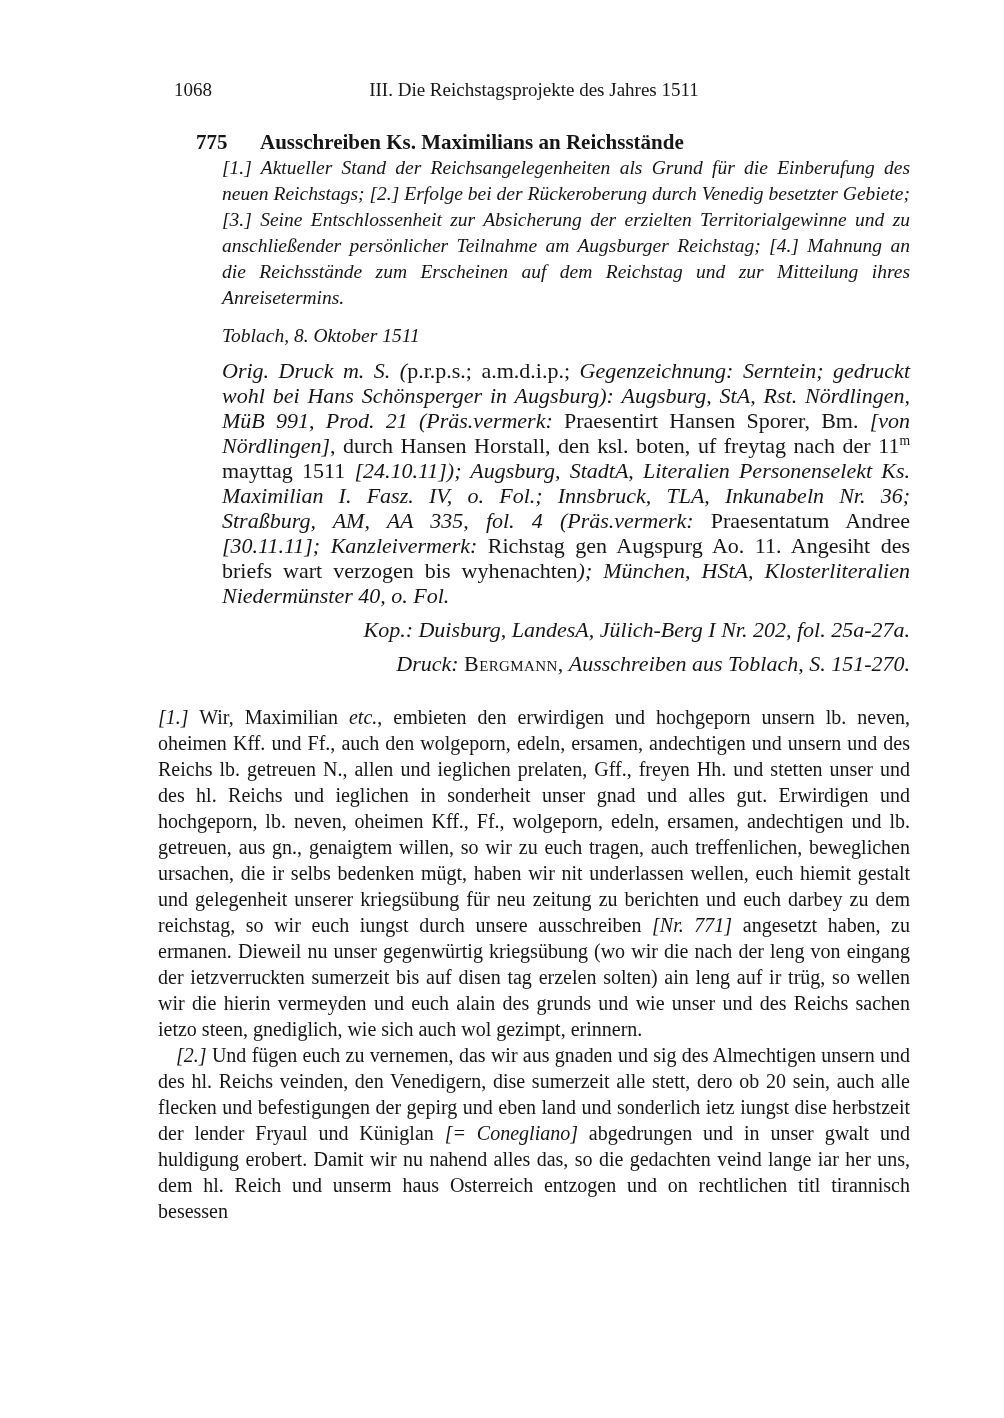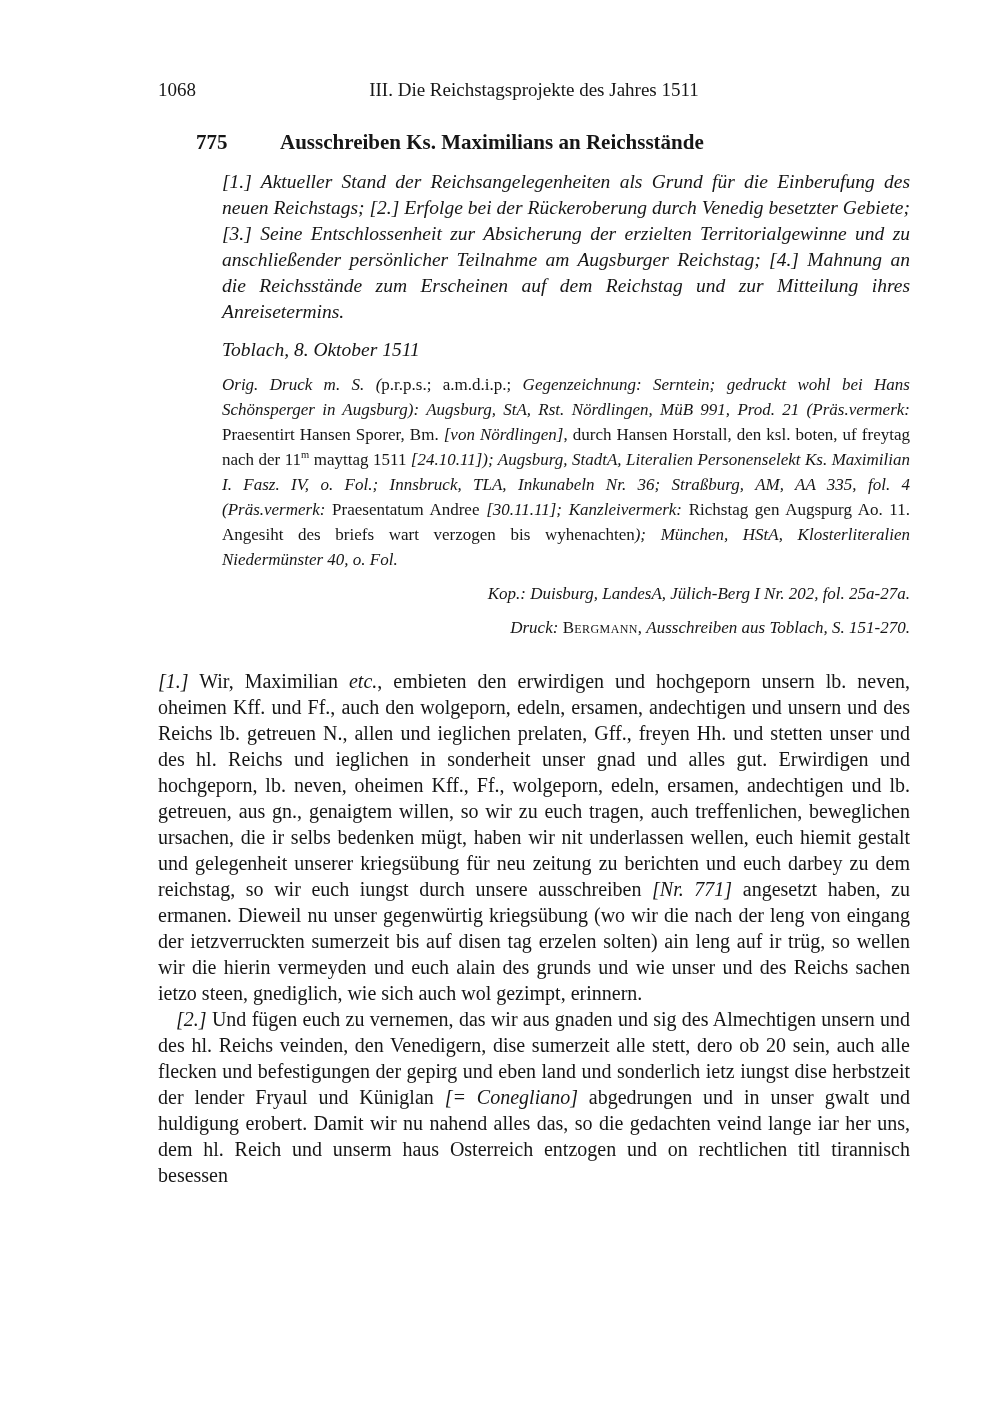--- a/index.html
+++ b/index.html
@@ -16,55 +16,54 @@
     overflow: hidden;
   }
   .running-head {
     position: relative;
     height: 24px;
     font-size: 19px;
     line-height: 24px;
   }
   .pagenum {
     position: absolute;
-    left: 0; top: 0;
+    left: 16px; top: 0;
   }
   .head-title {
     display: block;
     text-align: center;
   }
   .doc-heading {
     display: flex;
     margin-top: 27px;
     font-weight: bold;
     font-size: 21px;
     line-height: 26px;
   }
   .doc-num { width: 64px; flex: 0 0 64px; margin-left: 38px; }
-  .doc-title { font-size: 21px; font-weight: bold; display: inline; margin-left: 20px; }
+  .doc-title { font-size: 21px; font-weight: bold; display: inline; }
   .apparatus {
     margin-left: 64px;
     width: 688px;
-    margin-top: 14px;
   }
   .regest {
     font-style: italic;
     font-size: 19.5px;
     line-height: 26px;
     text-align: justify;
     margin-bottom: 12px;
   }
   .dateline {
     font-style: italic;
     font-size: 19.5px;
     line-height: 25px;
     margin-bottom: 10px;
   }
   .app-para {
-    font-size: 17px;
+    font-size: 22px;
     line-height: 25px;
     text-align: justify;
     margin-bottom: 9px;
   }
   .app-para.single { text-align: right; }
   .body-text {
     margin-top: 28px;
     width: 752px;
   }
   .para {

